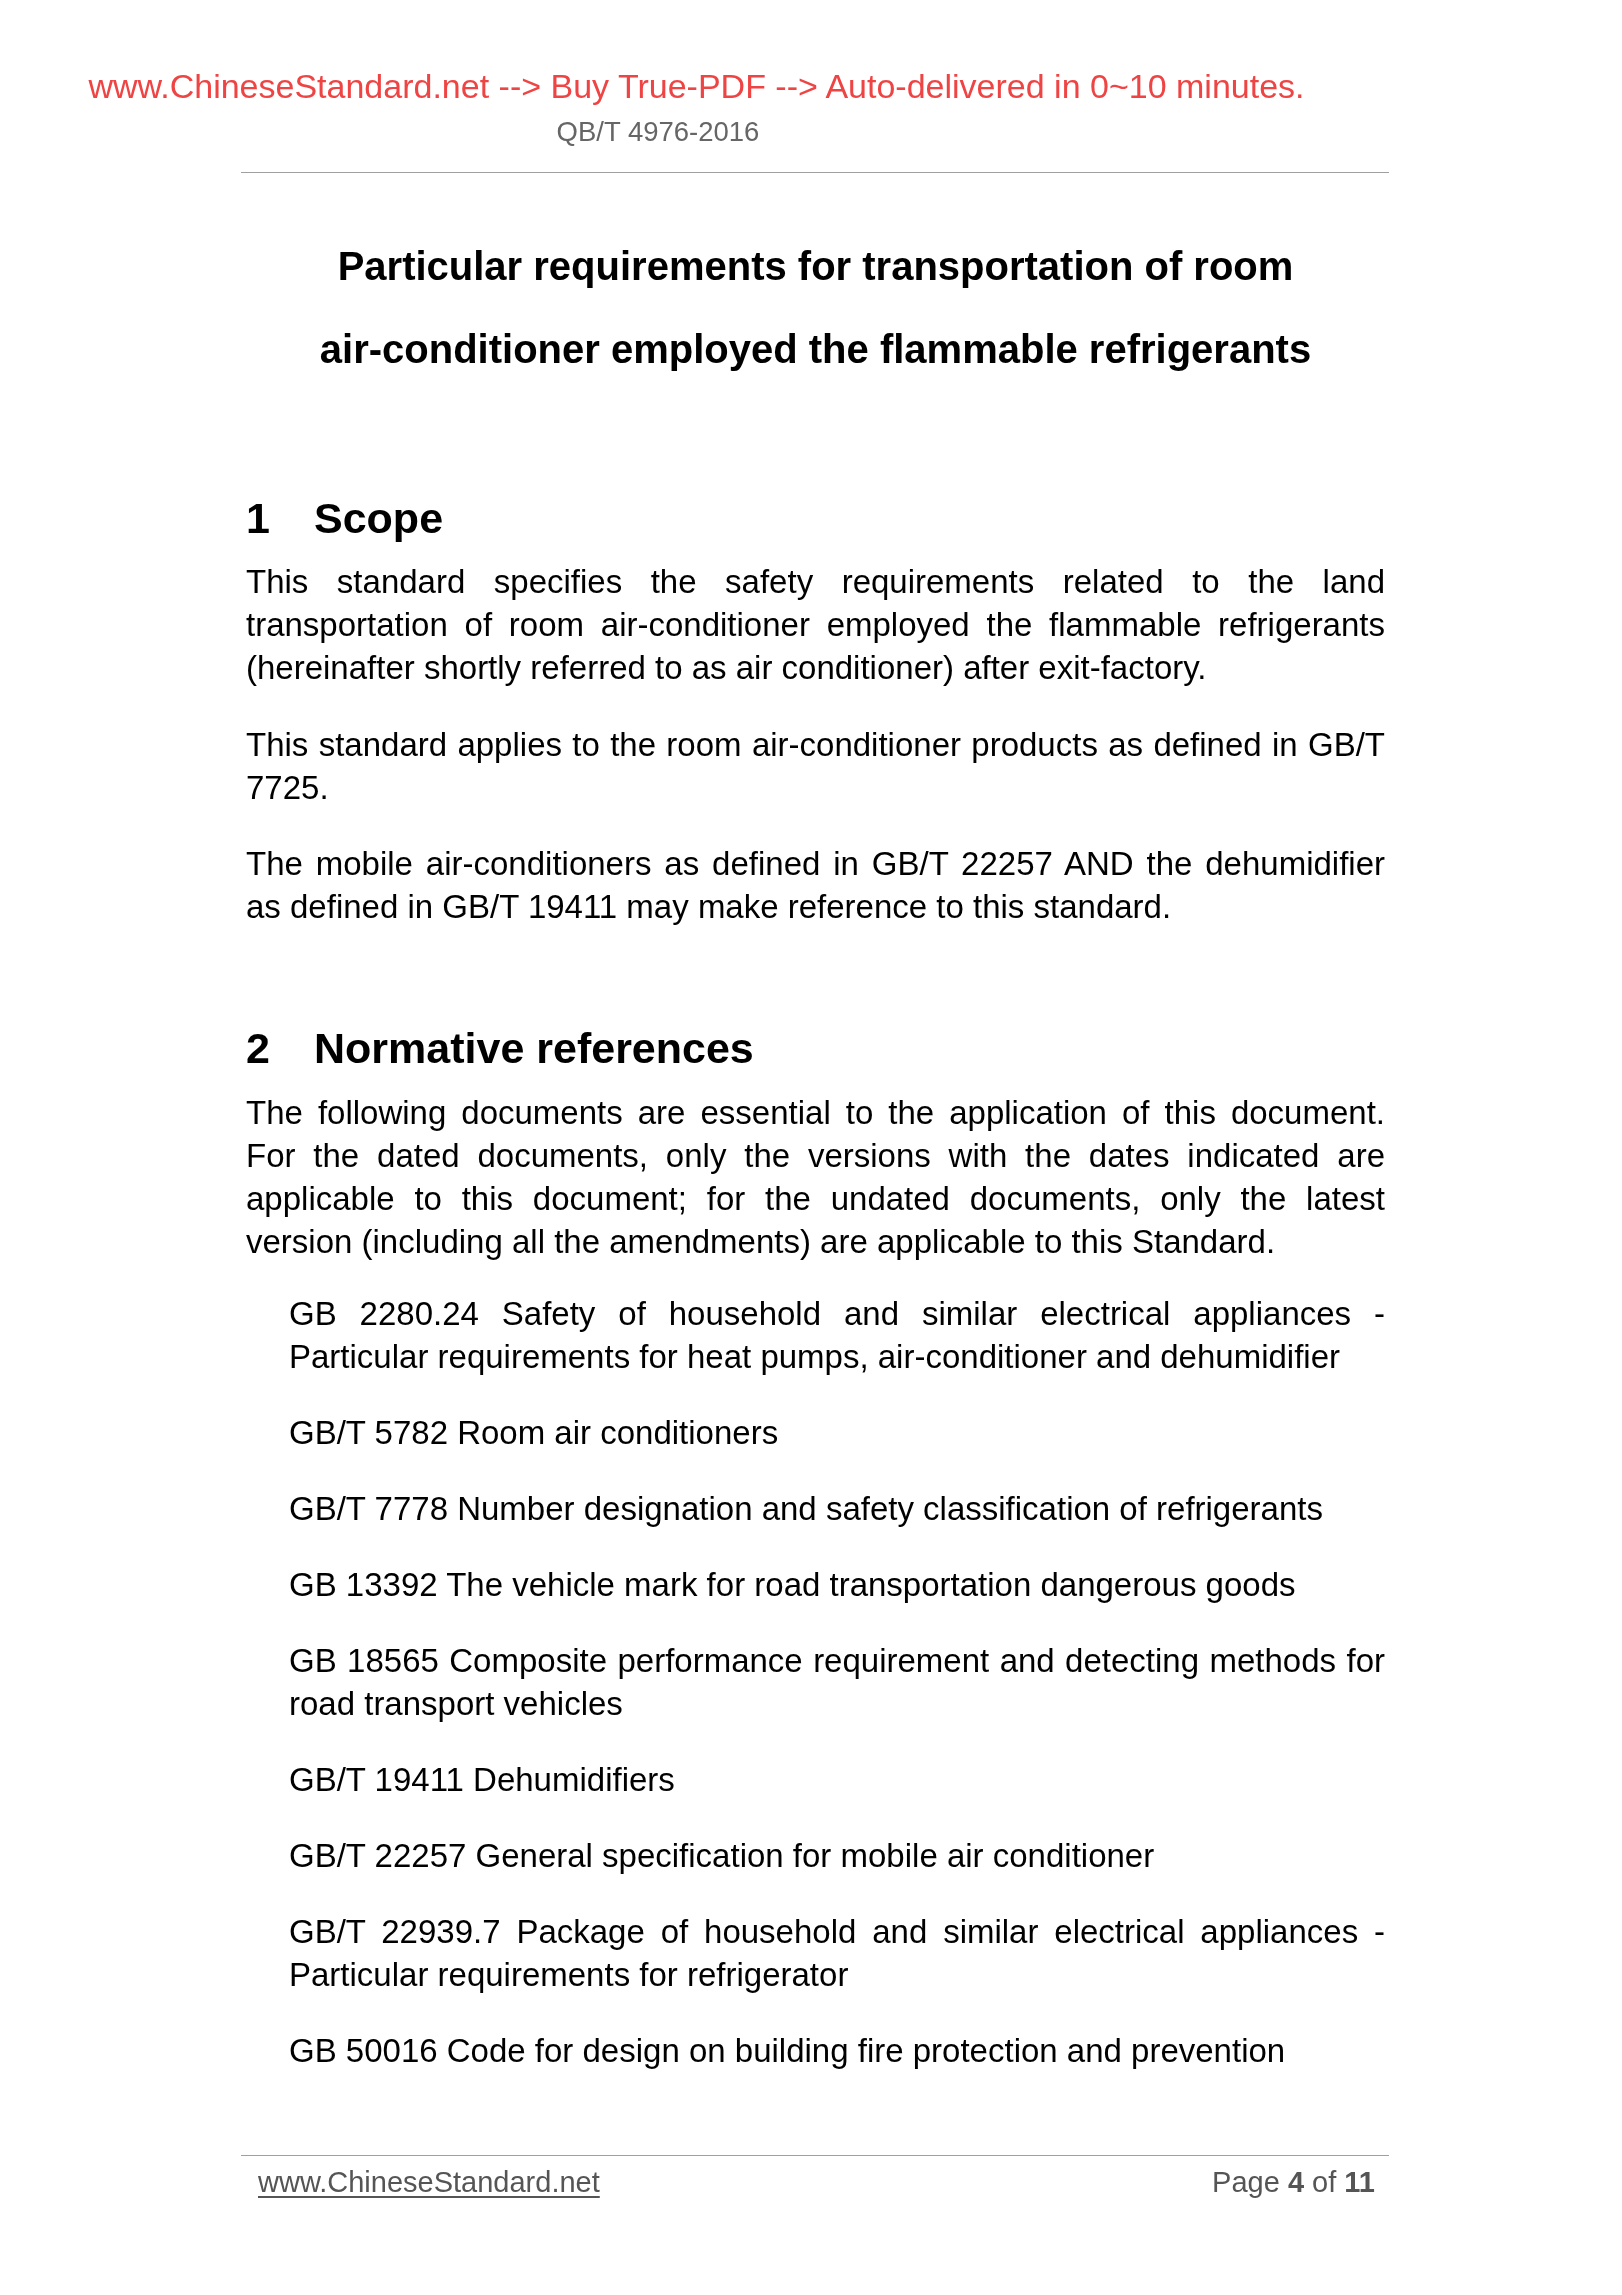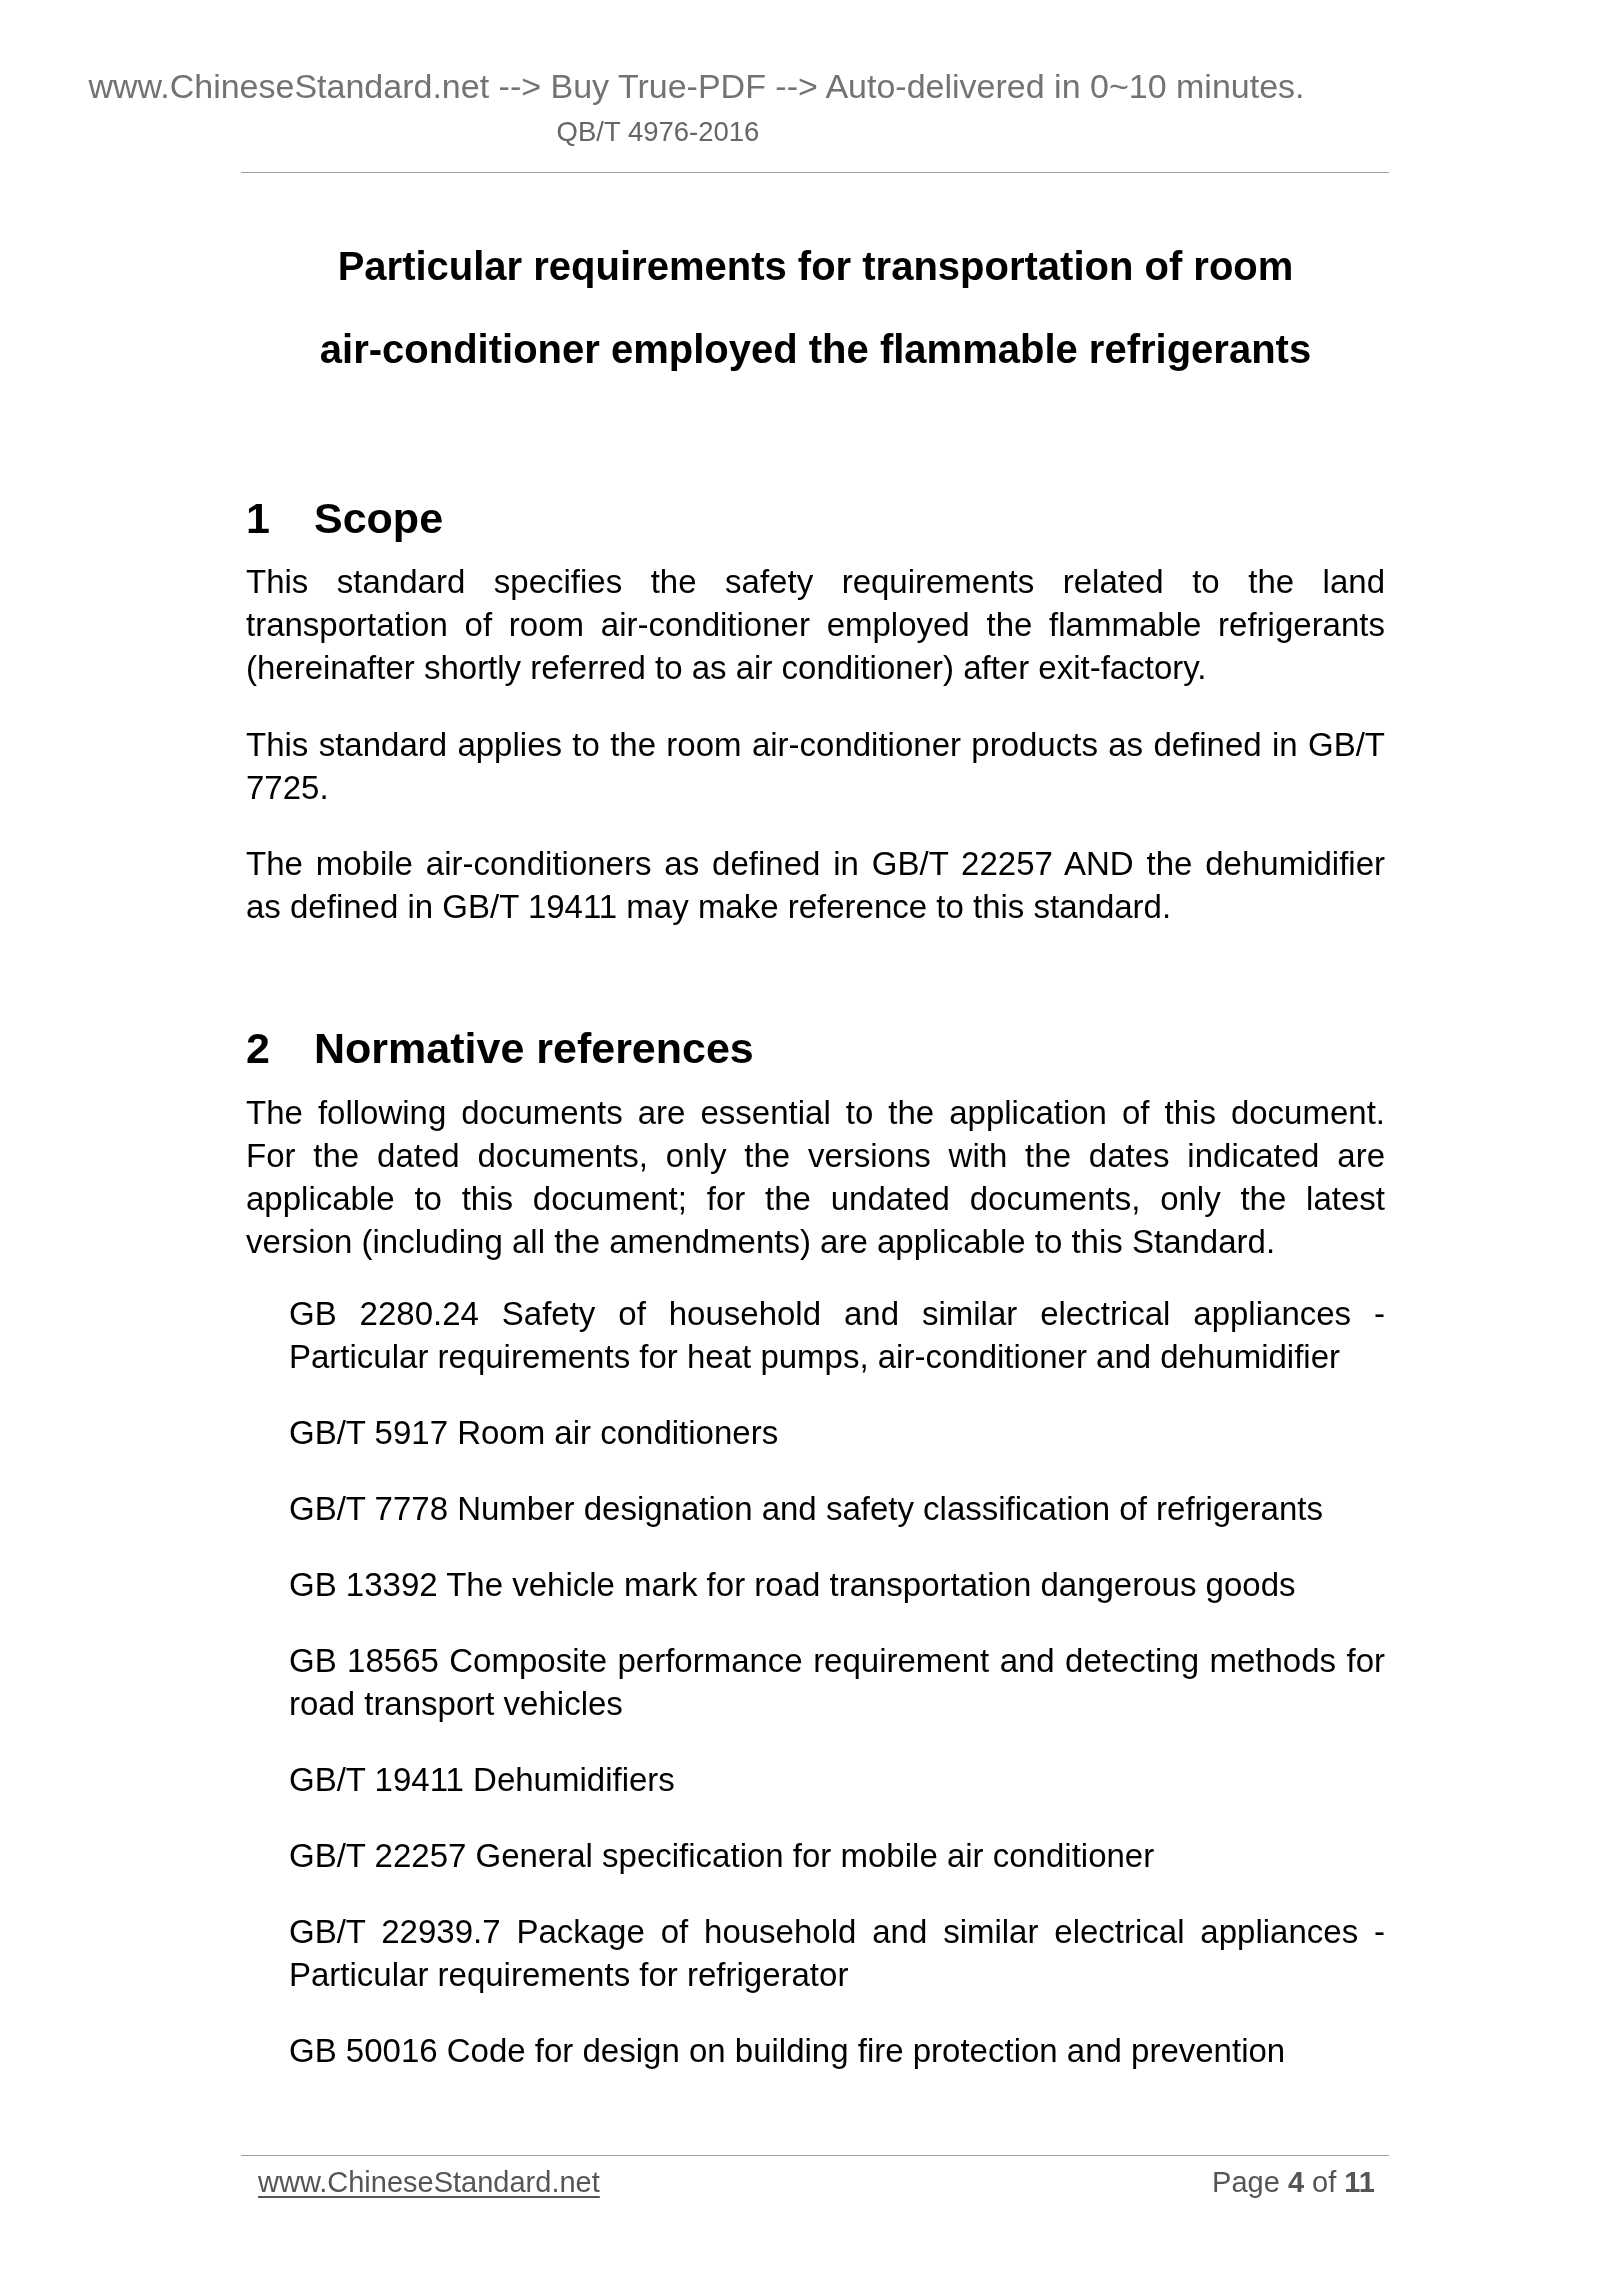--- a/index.html
+++ b/index.html
@@ -23,21 +23,21 @@
     text-align: center;
   }
   .header-banner {
     position: absolute;
     top: 65px;
     left: 0;
     width: 1393px;
     text-align: center;
     font-size: 34px;
     line-height: 43px;
-    color: #737373;
+    color: #ef4444;
   }
   .header-code {
     position: absolute;
     top: 115px;
     left: 0;
     width: 1316px;
     text-align: center;
     font-size: 27.5px;
     line-height: 33px;
     color: #666;
@@ -146,21 +146,21 @@
   <p class="para" style="top:723px; margin:0;">This standard applies to the room air-conditioner products as defined in GB/T 7725.</p>
   <p class="para" style="top:842px; margin:0;">The mobile air-conditioners as defined in GB/T 22257 AND the dehumidifier as defined in GB/T 19411 may make reference to this standard.</p>
 
   <div class="section-heading" style="top:991px;">
     <span class="num">2</span><span>Normative references</span>
   </div>
   <p class="para" style="top:1091px; margin:0;">The following documents are essential to the application of this document. For the dated documents, only the versions with the dates indicated are applicable to this document; for the undated documents, only the latest version (including all the amendments) are applicable to this Standard.</p>
 
   <div class="refs">
     <p class="ref-item">GB 2280.24 Safety of household and similar electrical appliances - Particular requirements for heat pumps, air-conditioner and dehumidifier</p>
-    <p class="ref-item">GB/T 5917 Room air conditioners</p>
+    <p class="ref-item">GB/T 5782 Room air conditioners</p>
     <p class="ref-item">GB/T 7778 Number designation and safety classification of refrigerants</p>
     <p class="ref-item">GB 13392 The vehicle mark for road transportation dangerous goods</p>
     <p class="ref-item">GB 18565 Composite performance requirement and detecting methods for road transport vehicles</p>
     <p class="ref-item">GB/T 19411 Dehumidifiers</p>
     <p class="ref-item">GB/T 22257 General specification for mobile air conditioner</p>
     <p class="ref-item">GB/T 22939.7 Package of household and similar electrical appliances - Particular requirements for refrigerator</p>
     <p class="ref-item">GB 50016 Code for design on building fire protection and prevention</p>
   </div>
 </div>
 

